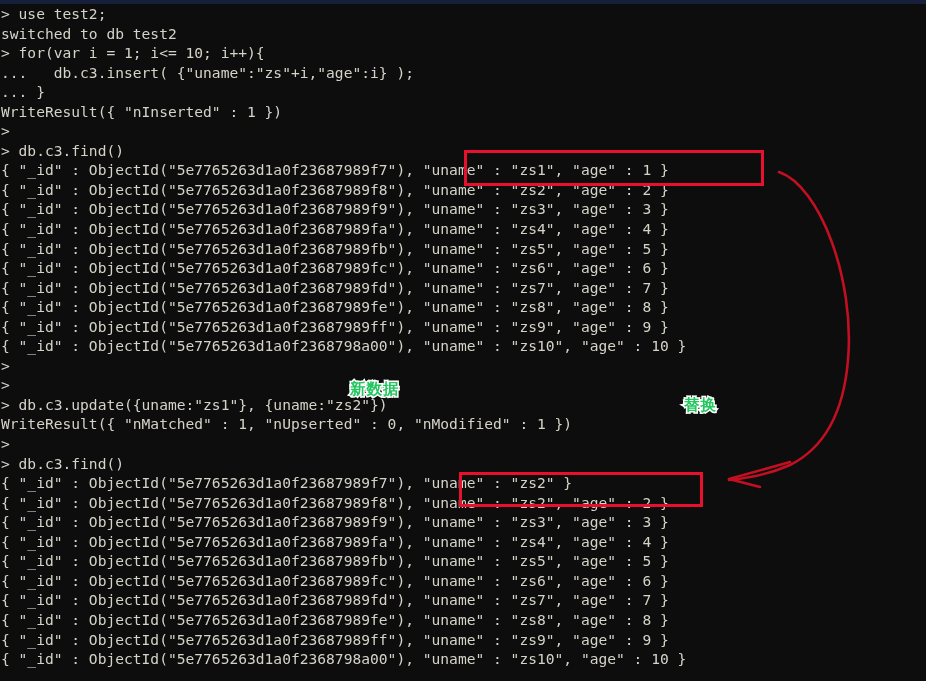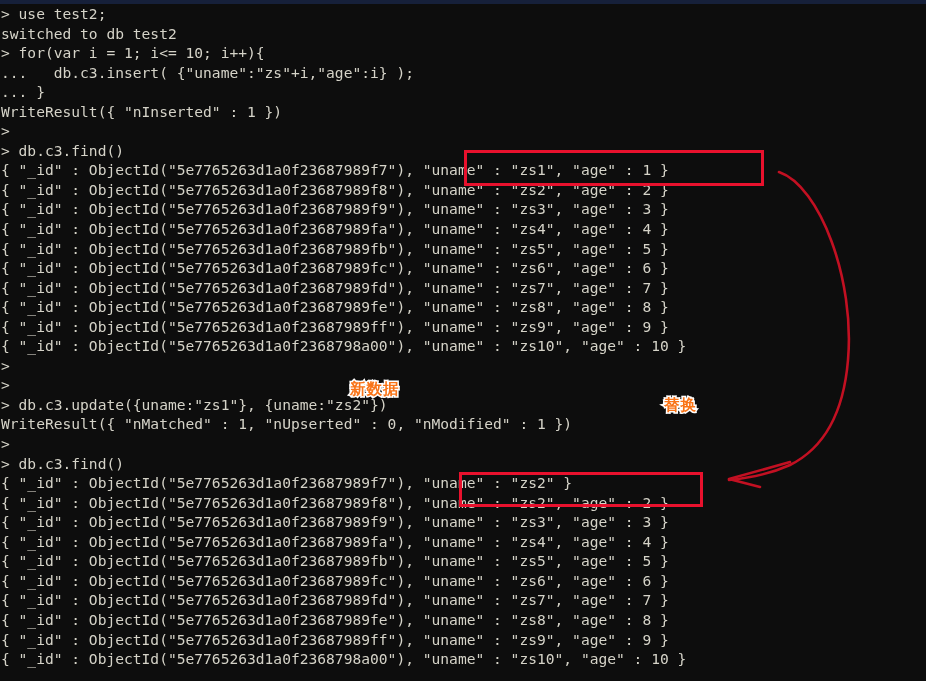--- a/index.html
+++ b/index.html
@@ -52,28 +52,28 @@
     pointer-events: none;
   }
   #hl-box-1 { left: 464px; top: 150px; width: 300px; height: 36px; }
   #hl-box-2 { left: 459px; top: 472px; width: 244px; height: 35px; }
 
   .cn-label {
     position: absolute;
     font-family: "DejaVu Sans", sans-serif;
     font-weight: bold;
     font-size: 15.5px;
-    color: #f97316;
+    color: #22c55e;
     -webkit-text-stroke: 3px #ffffff;
     paint-order: stroke fill;
     letter-spacing: 1px;
     white-space: nowrap;
   }
   #cn-new-data { left: 350px; top: 379px; }
-  #cn-replace  { left: 664px; top: 395px; }
+  #cn-replace  { left: 684px; top: 395px; }
 
   #arrow-layer {
     position: absolute;
     left: 0; top: 0;
     width: 926px;
     height: 681px;
     pointer-events: none;
   }
 </style>
 </head>

